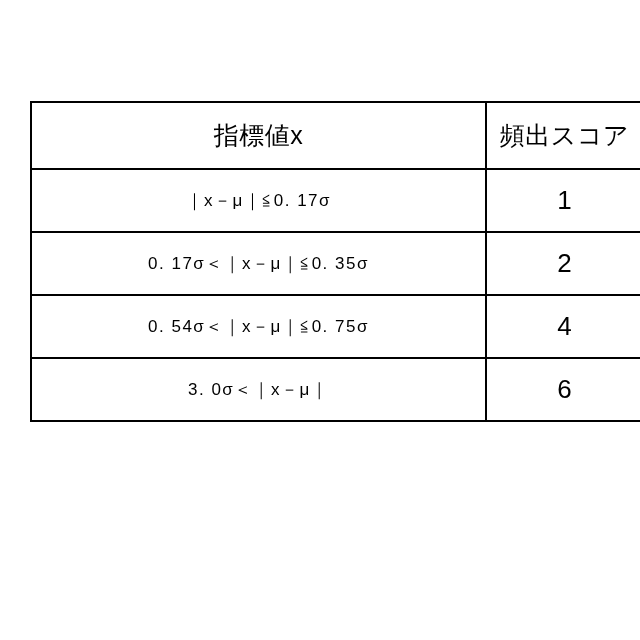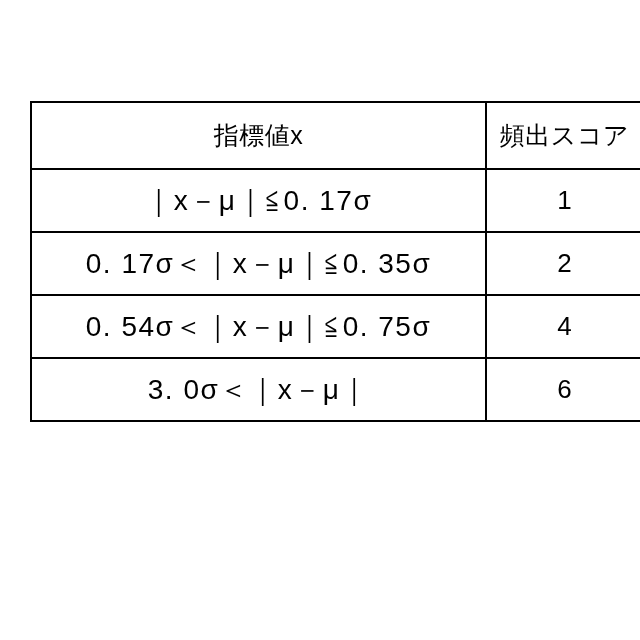--- a/index.html
+++ b/index.html
@@ -43,21 +43,21 @@
 
   table.score-table tr.header-row th {
     height: 65px;
     font-size: 25px;
     letter-spacing: 0.5px;
   }
   table.score-table tr.data-row td {
     height: 61px;
   }
   td.expr {
-    font-size: 28px;
+    font-size: 17px;
     letter-spacing: 1.5px;
     white-space: nowrap;
   }
   td.score {
     font-size: 26px;
   }
 </style>
 </head>
 <body>
 

